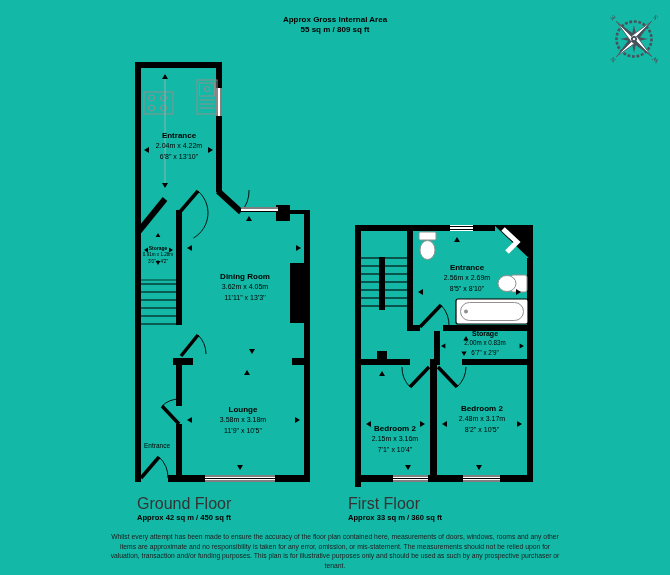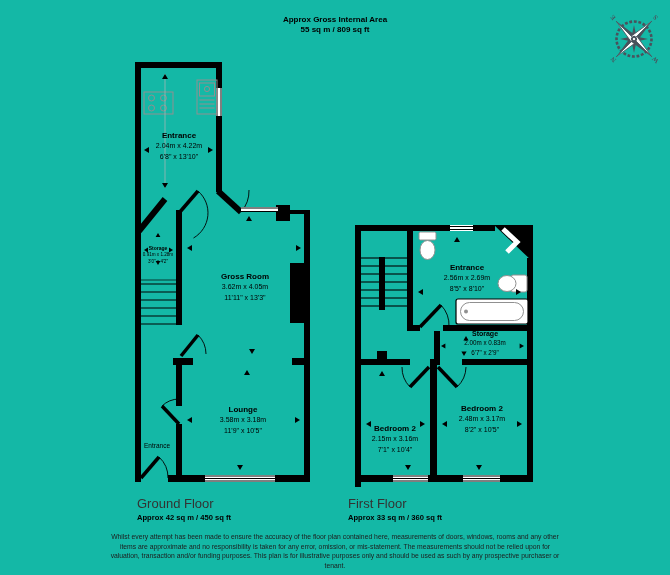--- a/index.html
+++ b/index.html
@@ -9,21 +9,21 @@
   .hdr{position:absolute;top:15px;left:0;width:670px;text-align:center;}
   .hdr-line{font-size:8px;font-weight:bold;line-height:10px;color:#000;}
   .rlabel{position:absolute;transform:translateX(-50%);text-align:center;white-space:nowrap;color:#000;z-index:5;}
   .rname{font-size:8px;font-weight:bold;line-height:11px;}
   .rdim{font-size:7px;line-height:10.5px;}
   .tiny .rname{font-size:5px;line-height:7px;}
   .tiny .rdim{font-size:4.6px;line-height:6.5px;}
   .smff .rname{font-size:7px;line-height:9px;}
   .smff .rdim{font-size:6.3px;line-height:10px;}
   .entrance-label{position:absolute;transform:translateX(-50%);font-size:6.5px;color:#000;z-index:5;}
-  .fc-title{font-size:13px;color:#333;line-height:13px;}
+  .fc-title{font-size:16px;color:#333;line-height:13px;}
   .fc-area{font-size:7.6px;font-weight:bold;color:#000;margin-top:3px;}
   .disclaimer{position:absolute;left:105px;top:532px;width:460px;text-align:center;
               font-size:6.8px;line-height:9.6px;color:#1d1d1d;}
   svg{position:absolute;left:0;top:0;}
   .plan-svg{z-index:1;}
 </style>
 </head>
 <body>
 
 <div class="stage">
@@ -297,21 +297,21 @@
     <div class="rdim">6'8" x 13'10"</div>
   </div>
 
   <div class="rlabel tiny" style="left:158px;top:245px;">
     <div class="rname">Storage</div>
     <div class="rdim">0.91m x 1.28m</div>
     <div class="rdim">3'0" x 4'2"</div>
   </div>
 
   <div class="rlabel" style="left:245px;top:271px;">
-    <div class="rname">Gross Room</div>
+    <div class="rname">Dining Room</div>
     <div class="rdim">3.62m x 4.05m</div>
     <div class="rdim">11'11" x 13'3''</div>
   </div>
 
   <div class="rlabel" style="left:243px;top:404px;">
     <div class="rname">Lounge</div>
     <div class="rdim">3.58m x 3.18m</div>
     <div class="rdim">11'9" x 10'5"</div>
   </div>
 

